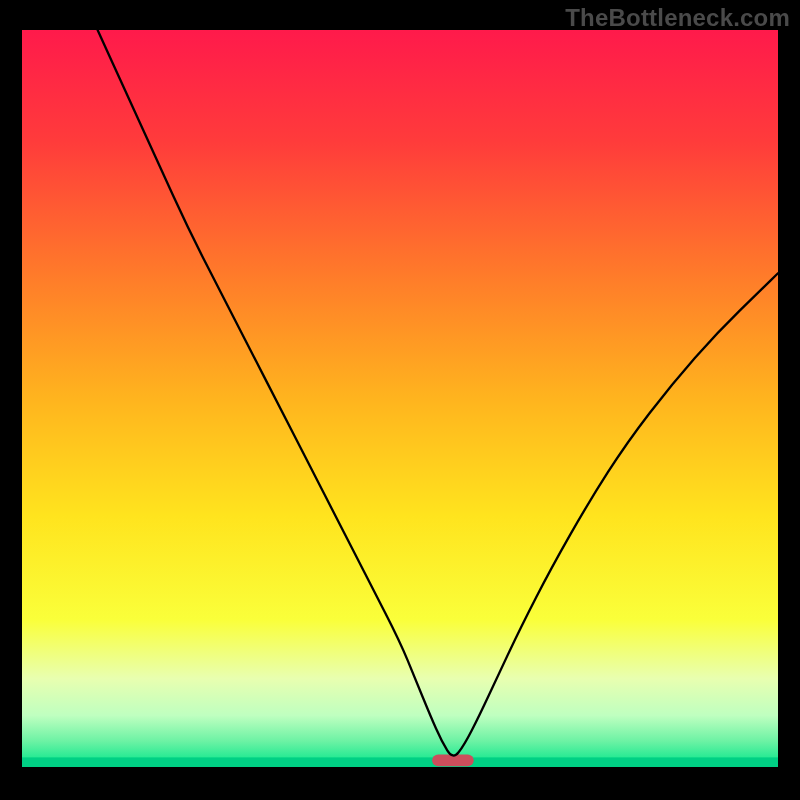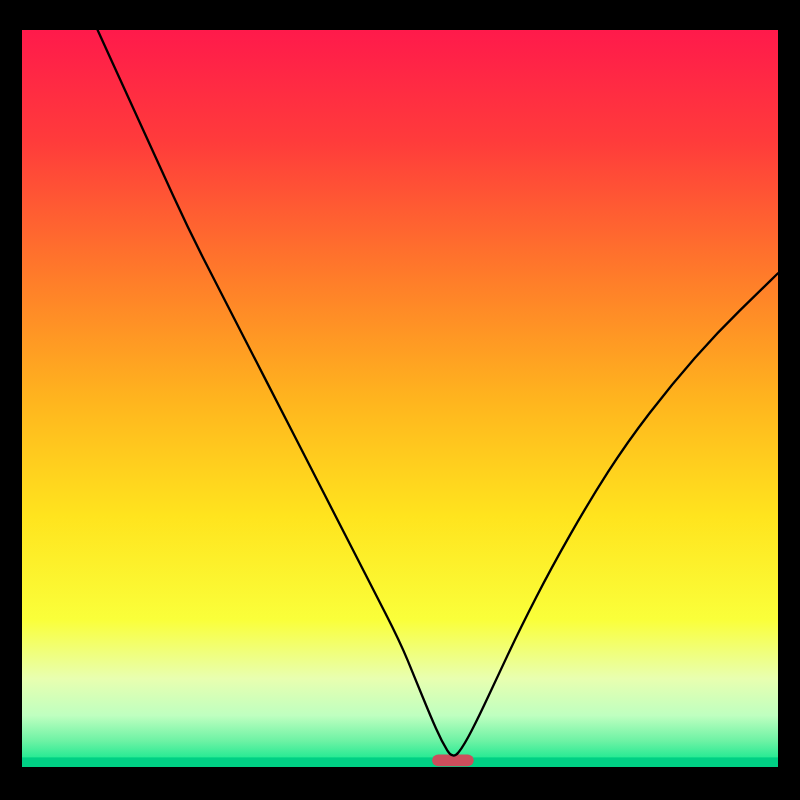--- a/index.html
+++ b/index.html
@@ -33,20 +33,21 @@
     top: 30px;
     width: 756px;
     height: 737px;
   }
   svg { display: block; }
 </style>
 </head>
 <body>
 
 <div class="frame">
+  <div class="watermark">TheBottleneck.com</div>
 
   <div class="plot-area">
     <svg id="chart-svg" width="756" height="737" viewBox="0 0 756 737" preserveAspectRatio="none">
       <defs>
         <linearGradient id="bg-grad" x1="0" y1="0" x2="0" y2="1">
             <stop offset="0%" stop-color="#ff1a4b"></stop>
             <stop offset="15%" stop-color="#ff3b3b"></stop>
             <stop offset="33%" stop-color="#ff7a2a"></stop>
             <stop offset="50%" stop-color="#ffb41e"></stop>
             <stop offset="66%" stop-color="#ffe41e"></stop>

